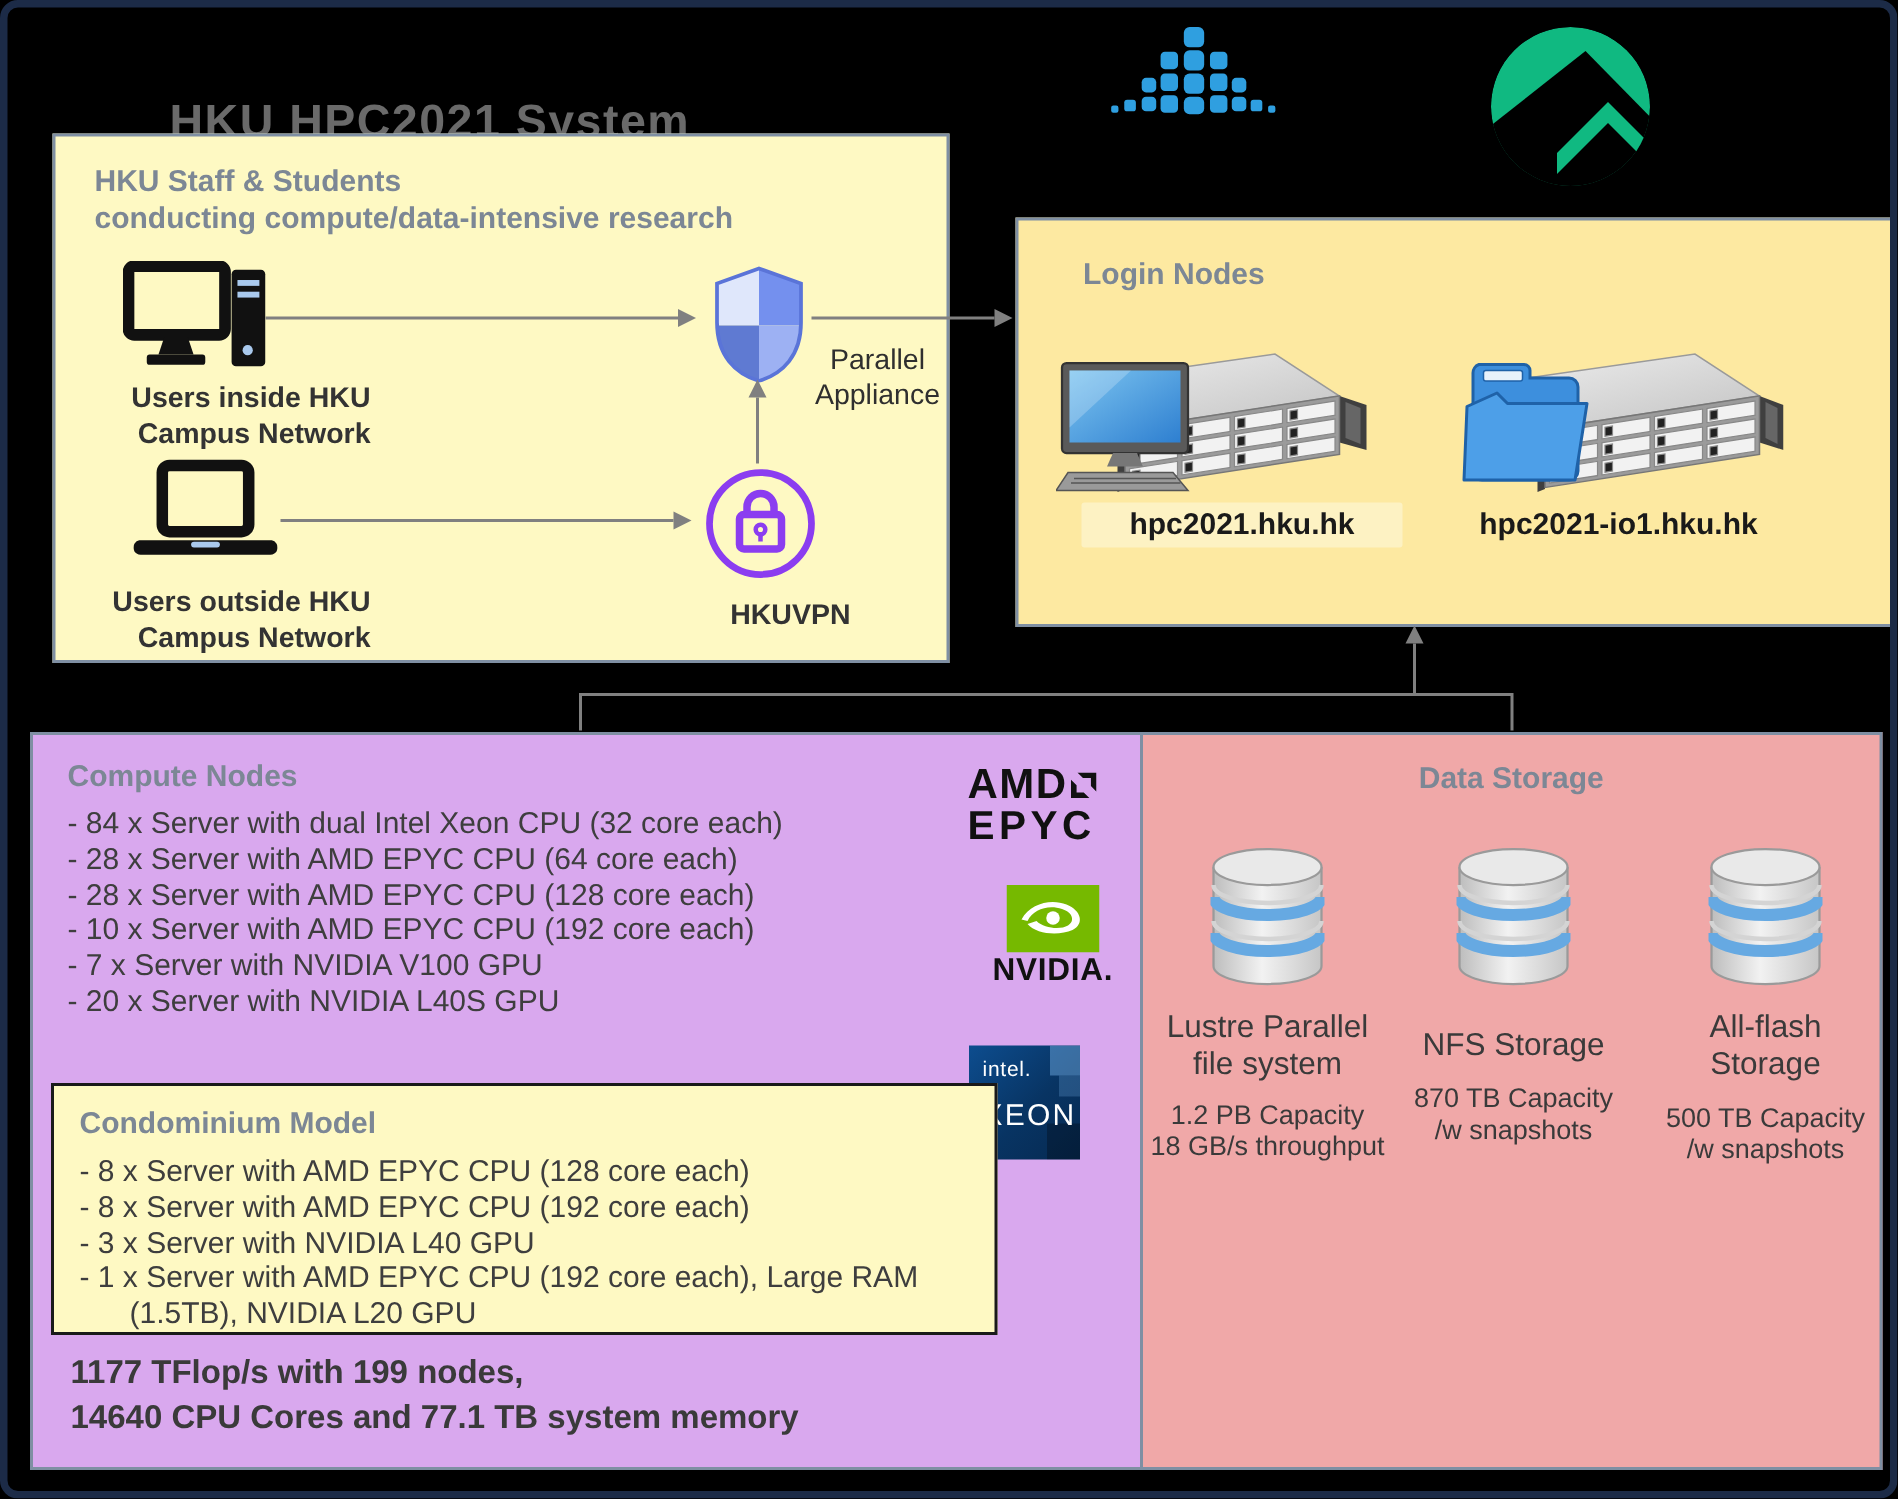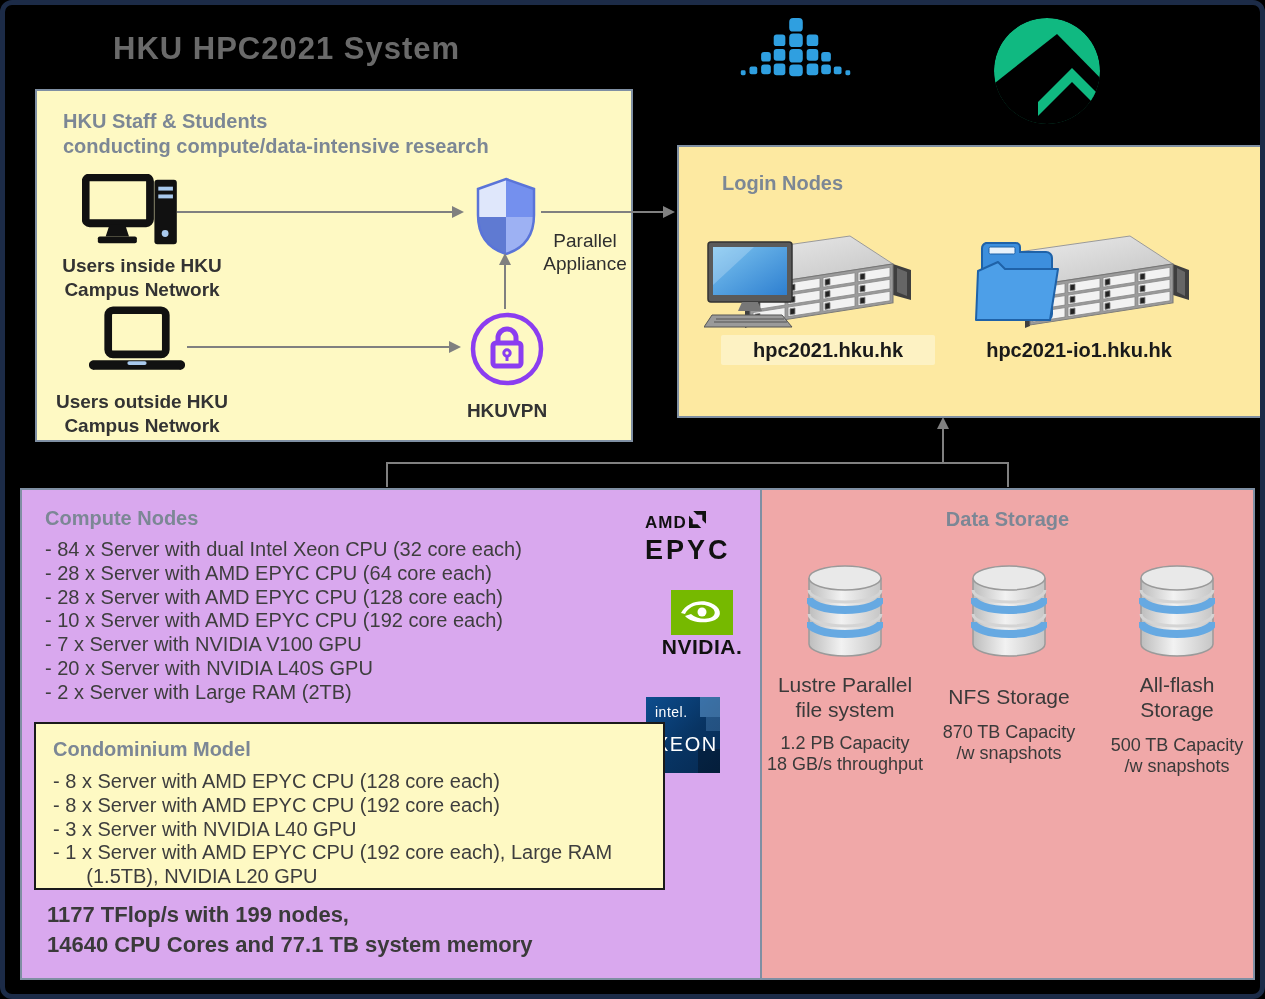--- a/index.html
+++ b/index.html
@@ -1,35 +1,35 @@
 <!DOCTYPE html>
 <html><head>
 <meta charset="utf-8">
 <style>
   html,body{margin:0;padding:0;background:#000;}
   .page{position:relative;width:1265px;height:999px;background:#000;border:5px solid #1c2b47;border-radius:12px;box-sizing:border-box;overflow:hidden;font-family:"Liberation Sans",sans-serif;}
   .abs{position:absolute;}
-  .title{font-size:31px;font-weight:bold;color:#6a6a6a;letter-spacing:1px;}
+  .title{font-size:31px;font-weight:bold;color:#6a6a6a;letter-spacing:1px;margin-top:32px;}
   .box{position:absolute;border:2px solid #7f8fa3;box-sizing:border-box;}
   .box-blue{background:#fef9c3;}
   .box-yellow{background:#fde9a1;}
   .box-purple{background:#d9a8ee;}
   .box-pink{background:#f0a8a8;}
   .sec-header{font-size:20px;font-weight:bold;color:#7c8795;}
-  .userlabel{font-size:19px;font-weight:600;color:#333;text-align:center;line-height:24px;}
+  .userlabel{font-size:19px;font-weight:600;color:#333;text-align:right;line-height:24px;}
   .plainlabel{font-size:19px;color:#2f2f2f;line-height:23px;}
   .hostname{font-size:20px;font-weight:bold;color:#1a1a1a;text-align:center;line-height:25px;}
   .hl{background:#fdf2c3;border-radius:2px;}
   .list{font-size:20px;color:#3e3e3e;line-height:23.8px;}
   .list div{white-space:pre;}
   .condo{position:absolute;background:#fef9c3;border:2px solid #1a1a1a;box-sizing:border-box;}
   .summary{font-size:22px;font-weight:bold;color:#3a3a3a;line-height:30px;}
   .storname{font-size:21px;font-weight:500;color:#3a3a3a;text-align:center;line-height:25px;}
   .storspec{font-size:18px;color:#3a3a3a;text-align:center;line-height:21px;}
-  .amdmark{font-size:17px;font-weight:bold;color:#111;letter-spacing:1px;line-height:26px;}
+  .amdmark{font-size:28px;font-weight:bold;color:#111;letter-spacing:1px;line-height:26px;}
   .epyc{font-size:27px;font-weight:bold;color:#111;letter-spacing:3px;line-height:28px;}
   .nvtext{font-size:21px;font-weight:bold;color:#111;letter-spacing:.5px;}
   .intelbadge{position:absolute;background:linear-gradient(135deg,#0d4d8f 0%,#083463 55%,#062a52 100%);overflow:hidden;}
   .intelbadge .sq1{position:absolute;right:0;top:0;width:20px;height:20px;background:rgba(120,180,235,.45);}
   .intelbadge .sq2{position:absolute;right:0;top:20px;width:14px;height:14px;background:rgba(120,180,235,.25);}
   .intelbadge .sq3{position:absolute;right:0;bottom:0;width:22px;height:24px;background:rgba(0,0,0,.28);}
   .inteltxt{font-size:14px;color:#fff;letter-spacing:.5px;}
   .xeontxt{font-size:20px;color:#fff;letter-spacing:1.5px;font-weight:500;}
   svg{display:block;}
 </style>
@@ -267,21 +267,20 @@
   <div class="box box-purple" style="left:15px;top:483px;width:859px;height:492px;">
     <div class="abs sec-header" style="left:23px;top:17px;">Compute Nodes</div>
 
     <div class="abs list" style="left:23px;top:48px;">
         <div>- 84 x Server with dual Intel Xeon CPU (32 core each)</div>
         <div>- 28 x Server with AMD EPYC CPU (64 core each)</div>
         <div>- 28 x Server with AMD EPYC CPU (128 core each)</div>
         <div>- 10 x Server with AMD EPYC CPU (192 core each)</div>
         <div>- 7 x Server with NVIDIA V100 GPU</div>
         <div>- 20 x Server with NVIDIA L40S GPU</div>
-        <div>- 2 x Server with Large RAM (2TB)</div>
       </div>
 
     <div class="abs" style="left:623px;top:20px;width:110px;">
       <div class="amdmark"><span>AMD</span><svg width="17" height="17" viewBox="0 0 16 16" style="display:inline-block;vertical-align:baseline;margin-left:2px;">
         <path d="M4,0 h12 v12 l-3.5,-3.5 V3.5 H7.5 Z" fill="#111"></path>
         <path d="M0,16 V4.5 l3.5,3.5 v4.5 h4.5 l3.5,3.5 Z" fill="#111"></path>
       </svg></div>
       <div class="epyc">EPYC</div>
     </div>
 

